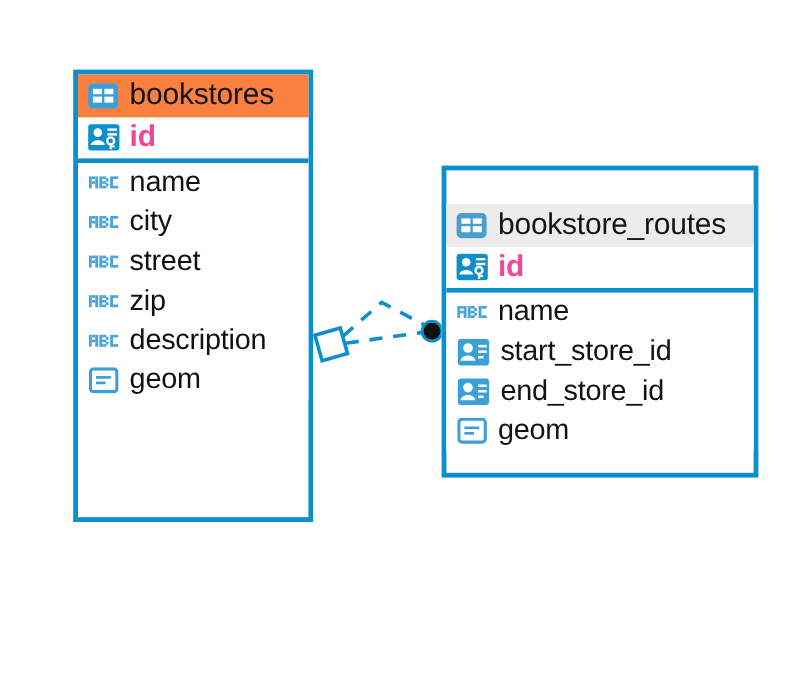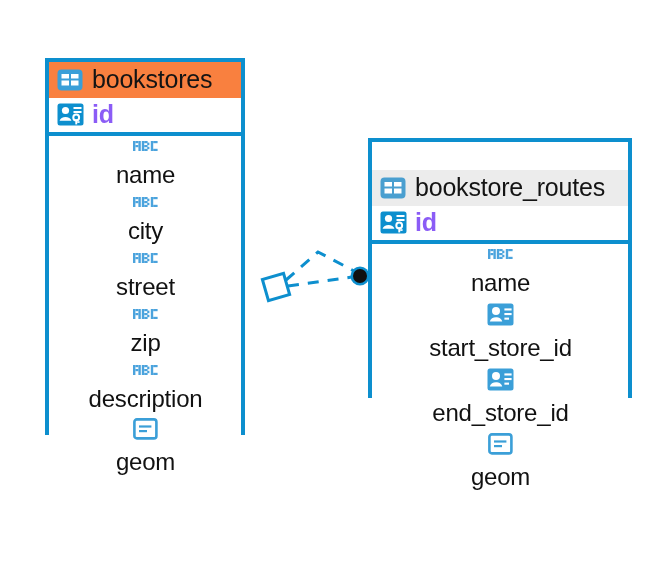--- a/index.html
+++ b/index.html
@@ -38,32 +38,31 @@
     align-items:center;
     gap:8px;
     padding:4px 8px 5px 8px;
     box-sizing:border-box;
     border-bottom:4px solid #0d8fce;
     background:#ffffff;
   }
   .pk-row .col-name{
     font-size:25px;
     font-weight:bold;
-    color:#8b5cf6;
+    color:#ec4899;
     line-height:1;
     letter-spacing:-0.2px;
   }
   .col-row{
     display:flex;
     align-items:center;
     gap:9px;
     padding:3px 8px 3px 9px;
     box-sizing:border-box;
     background:#ffffff;
-    flex-direction:column;
   }
   .col-row .col-name{
     font-size:24px;
     color:#111111;
     line-height:1.12;
     letter-spacing:-0.2px;
     white-space:nowrap;
   }
 
   
@@ -96,21 +95,21 @@
         <rect x="-11" y="-11" width="22" height="22" fill="#ffffff" stroke="#0d8fce" stroke-width="3"></rect>
       </g>
 
       <g>
         <circle cx="360" cy="276" r="9.5" fill="#0d8fce"></circle>
         <circle cx="360" cy="276" r="7" fill="#101010"></circle>
       </g>
     </g>
   </svg>
 
-  <div class="entity" style="left:45px;top:58px;width:200px;height:377px;">
+  <div class="entity" style="left:61px;top:58px;width:200px;height:377px;">
 
     <div class="ent-header hdr-orange">
       <span class="icon">
         <svg width="26" height="22" viewBox="0 0 26 22">
           <rect x="1.5" y="1.5" width="23" height="19" rx="3" ry="3" fill="#3b9fd8" stroke="#3b9fd8" stroke-width="2"></rect>
           <rect x="4.5" y="5" width="7.5" height="4.5" fill="#ffffff"></rect>
           <rect x="14" y="5" width="7.5" height="4.5" fill="#ffffff"></rect>
           <rect x="4.5" y="11.5" width="7.5" height="5" fill="#ffffff"></rect>
           <rect x="14" y="11.5" width="7.5" height="5" fill="#ffffff"></rect>
         </svg>

